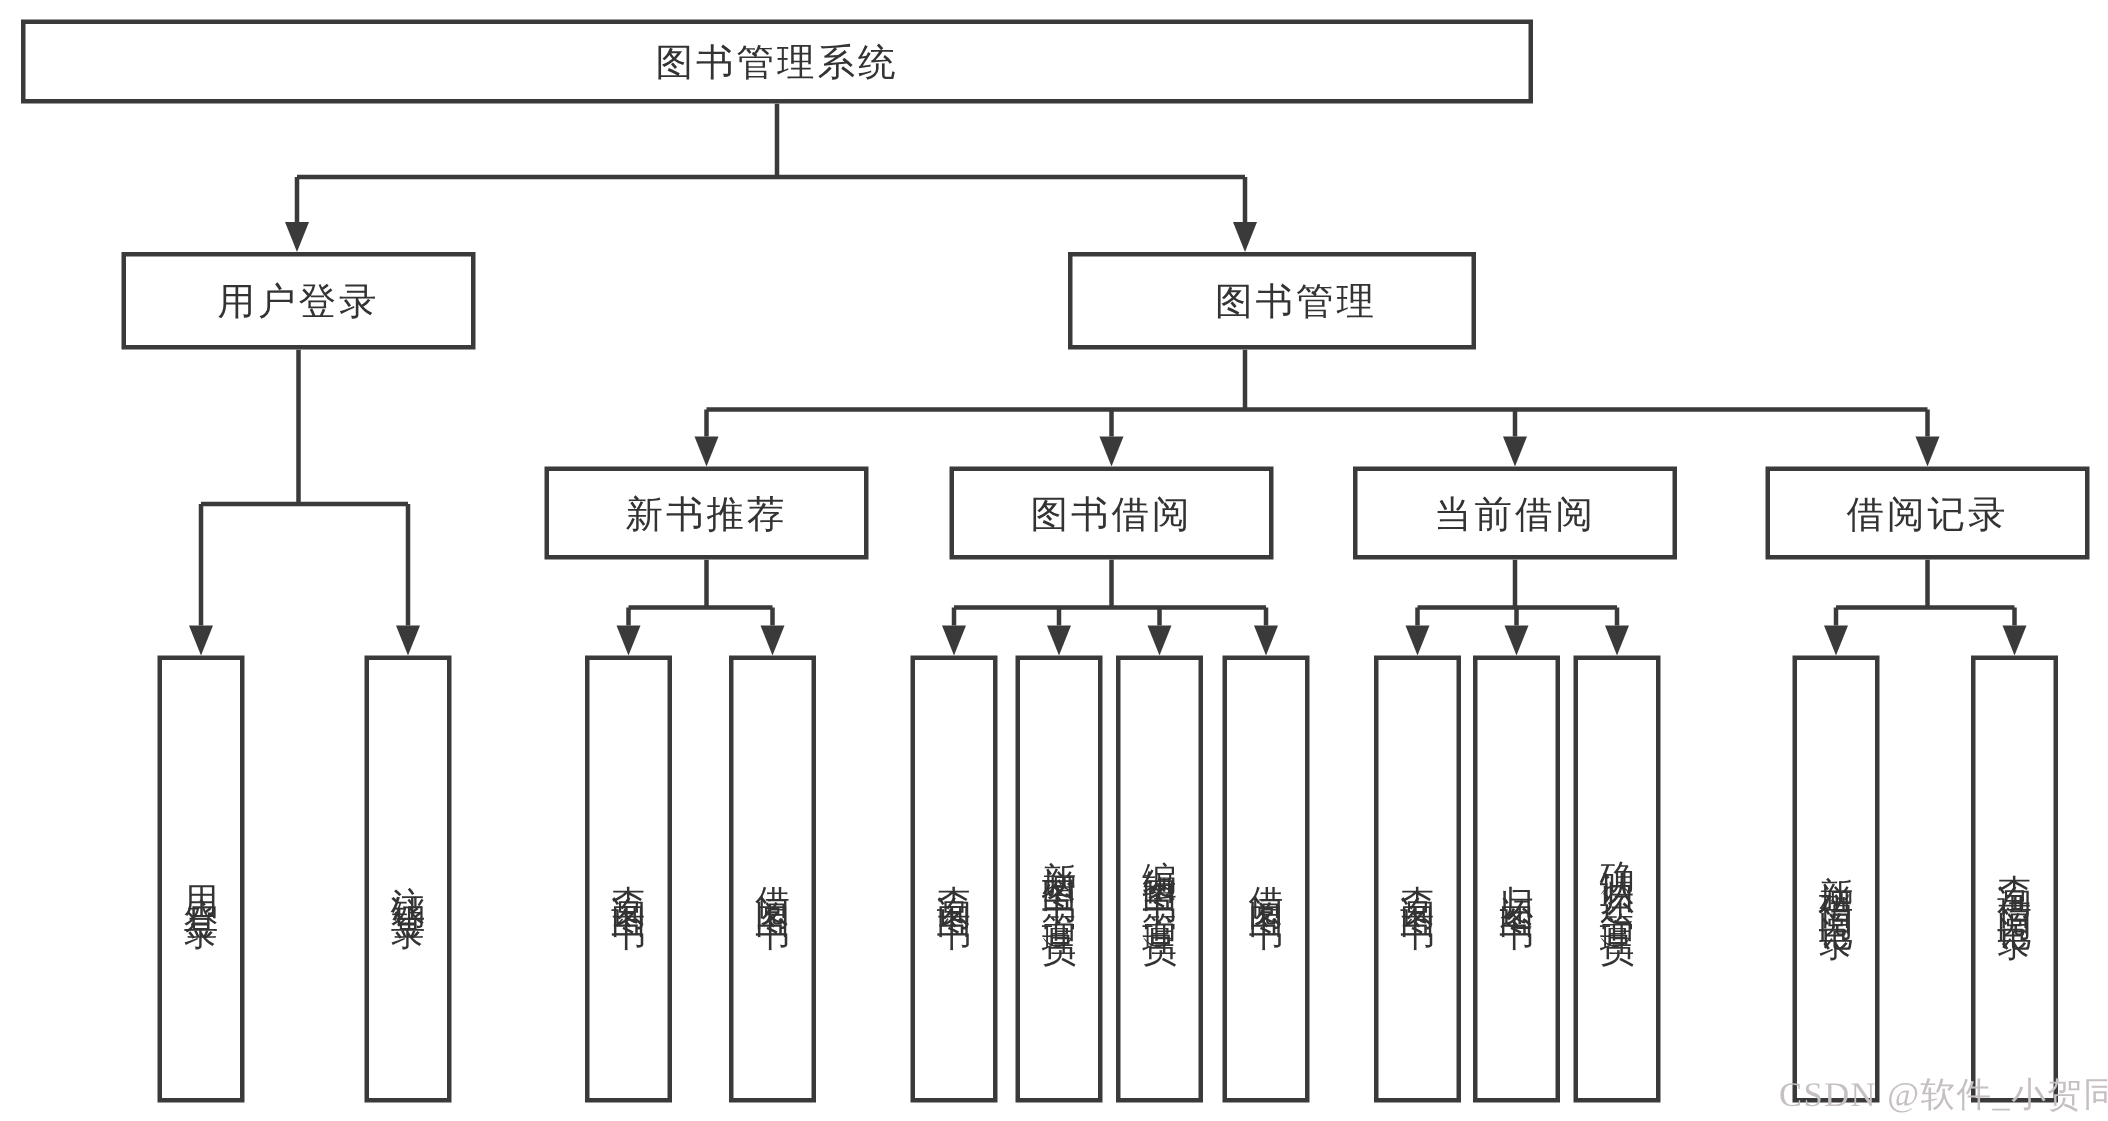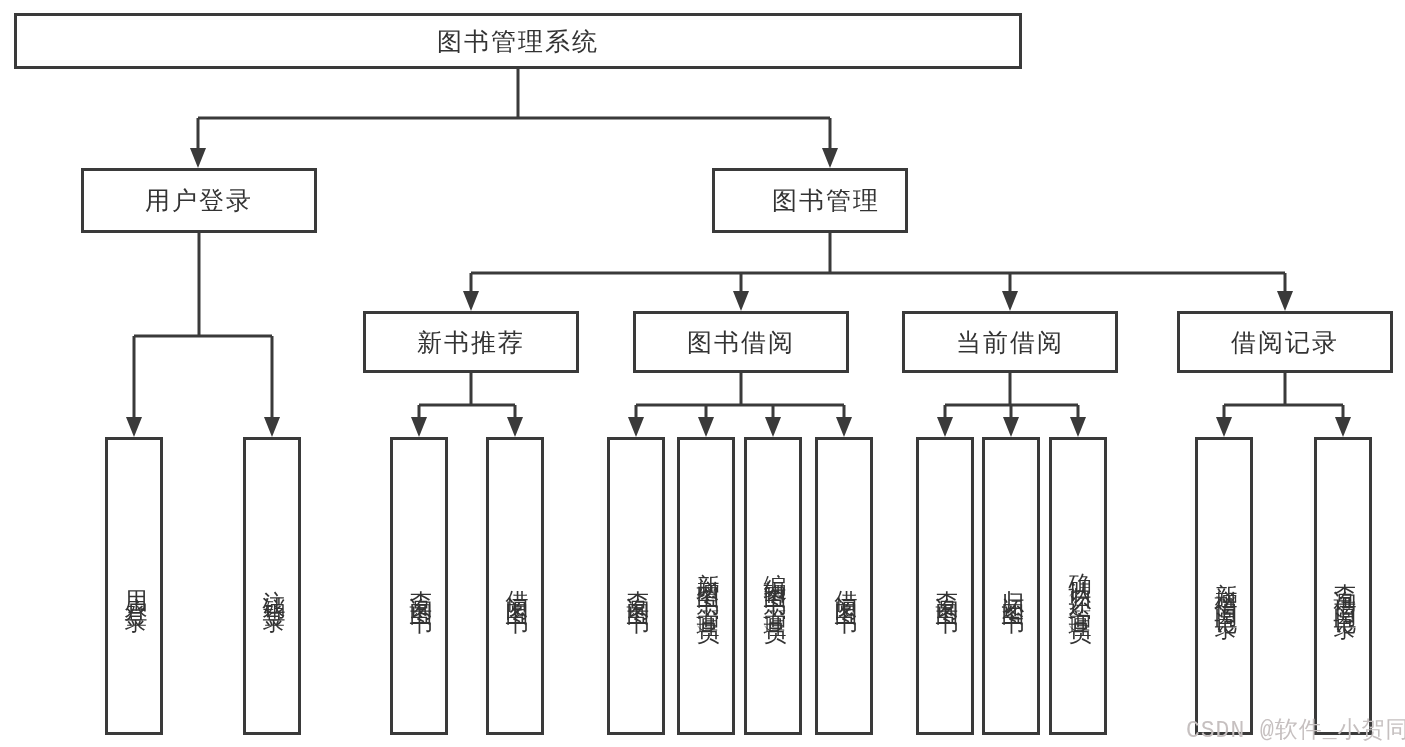--- a/index.html
+++ b/index.html
@@ -5,21 +5,21 @@
   html, body {
     margin: 0;
     padding: 0;
     background: #ffffff;
   }
   .stage {
     position: relative;
     width: 1405px;
     height: 747px;
     background: #ffffff;
-    font-family: Liberation Mono, monospace;
+    font-family: Liberation Serif, serif;
     overflow: hidden;
   }
   .wires {
     position: absolute;
     left: 0;
     top: 0;
     width: 1405px;
     height: 747px;
   }
   .node {
@@ -108,21 +108,21 @@
     <g>
       <path d="M1285 373 V405 M1224 405 H1343 M1224 405 V417 M1343 405 V417"></path>
       <polygon fill="#3a3a3a" stroke="none" points="1216,417 1232,417 1224,437"></polygon>
       <polygon fill="#3a3a3a" stroke="none" points="1335,417 1351,417 1343,437"></polygon>
     </g>
   </svg>
 
   <div class="node h" style="left:14px; top:13px; width:1008px; height:56px;">图书管理系统</div>
 
   <div class="node h" style="left:81px; top:168px; width:236px; height:65px;">用户登录</div>
-  <div class="node h" style="left:712px; top:168px; width:196px; height:65px;padding-left:32px;">图书管理</div>
+  <div class="node h" style="left:712px; top:168px; width:272px; height:65px;padding-left:32px;">图书管理</div>
 
   <div class="node h" style="left:633px; top:311px; width:216px; height:62px;">图书借阅</div>
   <div class="node h" style="left:363px; top:311px; width:216px; height:62px;">新书推荐</div>
   <div class="node h" style="left:1177px; top:311px; width:216px; height:62px;">借阅记录</div>
   <div class="node h" style="left:902px; top:311px; width:216px; height:62px;">当前借阅</div>
 
   <div class="node v" style="left:105px; top:437px; width:58px; height:298px;">用户登录</div>
   <div class="node v" style="left:243px; top:437px; width:58px; height:298px;">注销登录</div>
 
   <div class="node v" style="left:390px; top:437px; width:58px; height:298px;">查询图书</div>

